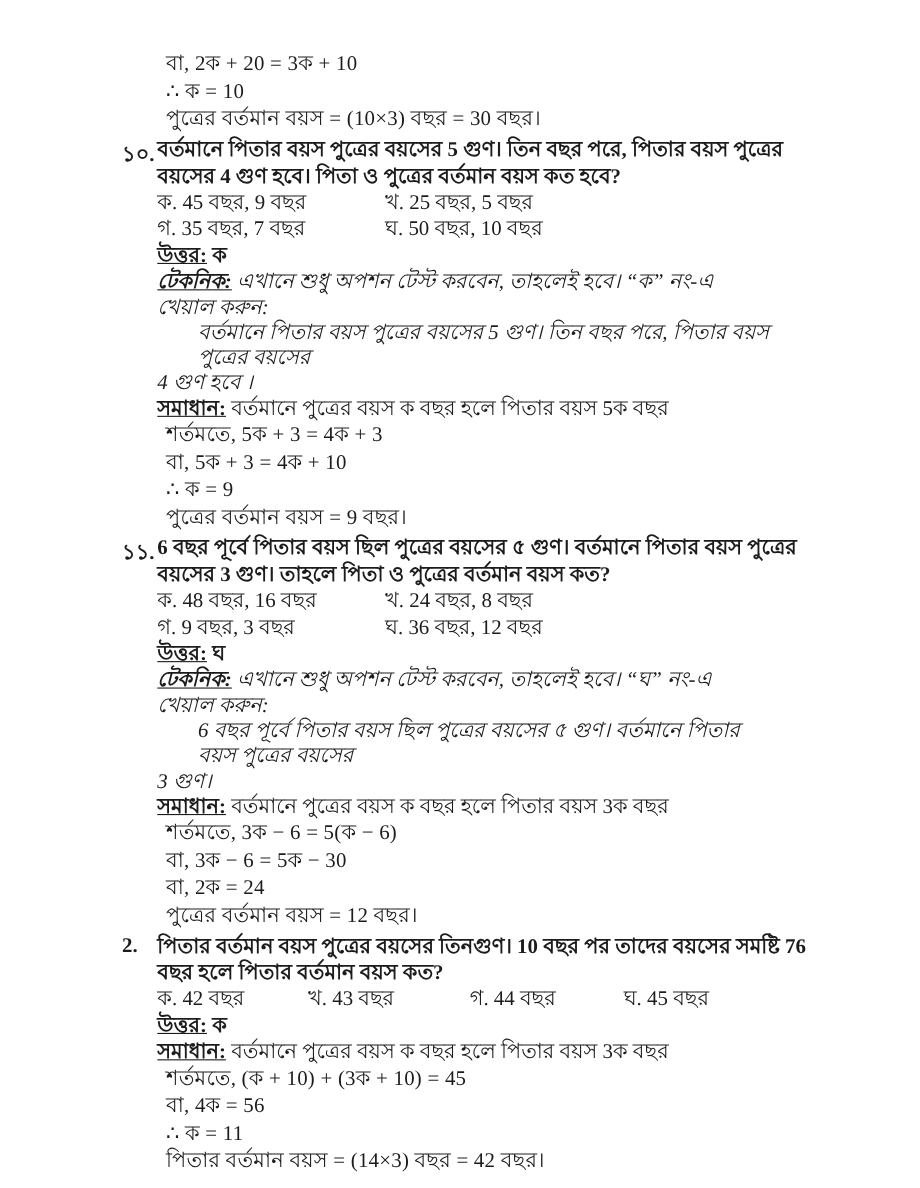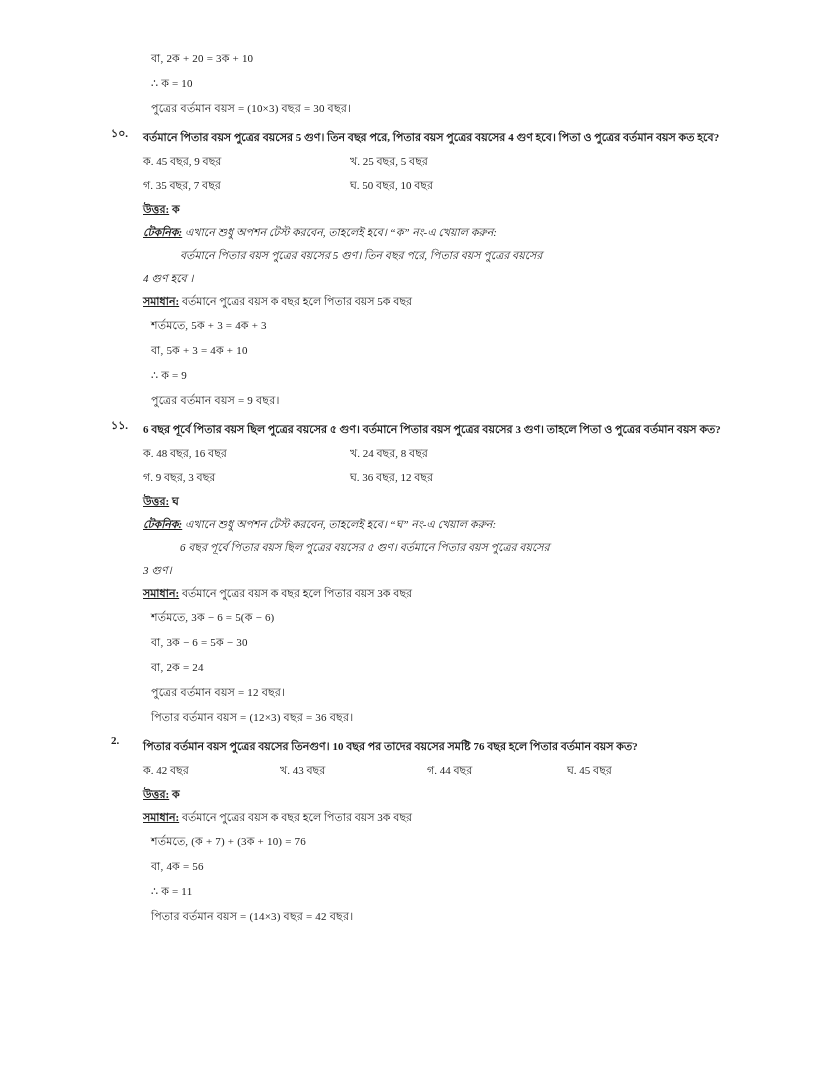--- a/index.html
+++ b/index.html
@@ -2,21 +2,21 @@
 <html><head>
 <meta charset="utf-8">
 <style>
   html,body{margin:0;padding:0;}
   body{
     width:836px;height:1080px;background:#ffffff;overflow:hidden;
     color:#1c1c1c;
     font-family:"Liberation Serif","DejaVu Serif",serif;
     -webkit-font-smoothing:antialiased;
   }
-  .doc{box-sizing:border-box;width:796px;padding:46px 96px 0 143px;font-size:11px;}
+  .doc{box-sizing:border-box;width:796px;padding:46px 96px 0 143px;font-size:19px;}
   .ln{line-height:23px;}
   .eq{line-height:25px;margin-left:8px;letter-spacing:.2px;}
   .b{font-weight:bold;}
   .u{text-decoration:underline;}
   .qblock{margin-top:4px;}
   .qhead{position:relative;}
   .qnum{position:absolute;left:-32px;top:0;font-weight:bold;}
   .qtext{display:block;width:590px;line-height:24px;font-weight:bold;}
   .opts2{display:grid;grid-template-columns:207px auto;width:560px;}
   .opts2 .opt{line-height:24px;}
@@ -76,35 +76,34 @@
     </div>
     <div class="ln ans"><span class="b u">উত্তর:</span> <span class="b">ঘ</span></div>
     <div class="ln tech"><span class="tech-label">টেকনিক:</span> <span>এখানে শুধু অপশন টেস্ট করবেন, তাহলেই হবে। “ঘ” নং-এ খেয়াল করুন:</span></div>
     <div class="ln tech tech-indent">6 বছর পূর্বে পিতার বয়স ছিল পুত্রের বয়সের ৫ গুণ। বর্তমানে পিতার বয়স পুত্রের বয়সের</div>
     <div class="ln tech">3 গুণ।</div>
     <div class="ln"><span class="sol-label">সমাধান:</span> <span>বর্তমানে পুত্রের বয়স ক বছর হলে পিতার বয়স 3ক বছর</span></div>
     <div class="ln eq">শর্তমতে, 3ক − 6 = 5(ক − 6)</div>
     <div class="ln eq">বা, 3ক − 6 = 5ক − 30</div>
     <div class="ln eq">বা, 2ক = 24</div>
     <div class="ln eq">পুত্রের বর্তমান বয়স = 12 বছর।</div>
-    <div class="ln eq">পিতার বর্তমান বয়স = (12×3) বছর = 36 বছর।</div>
   </div>
 
   <div class="qblock">
     <div class="qhead">
       <span class="qnum">2.</span>
       <span class="qtext">পিতার বর্তমান বয়স পুত্রের বয়সের তিনগুণ। 10 বছর পর তাদের বয়সের সমষ্টি 76 বছর হলে পিতার বর্তমান বয়স কত?</span>
     </div>
     <div class="opts-row">
       <div class="opt"><span class="olabel">ক.</span> <span>42 বছর</span></div>
       <div class="opt"><span class="olabel">খ.</span> <span>43 বছর</span></div>
       <div class="opt"><span class="olabel">গ.</span> <span>44 বছর</span></div>
       <div class="opt"><span class="olabel">ঘ.</span> <span>45 বছর</span></div>
     </div>
     <div class="ln ans"><span class="b u">উত্তর:</span> <span class="b">ক</span></div>
     <div class="ln"><span class="sol-label">সমাধান:</span> <span>বর্তমানে পুত্রের বয়স ক বছর হলে পিতার বয়স 3ক বছর</span></div>
-    <div class="ln eq">শর্তমতে, (ক + 7) + (3ক + 10) = 76</div>
+    <div class="ln eq">শর্তমতে, (ক + 10) + (3ক + 10) = 45</div>
     <div class="ln eq">বা, 4ক = 56</div>
     <div class="ln eq">∴ ক = 11</div>
     <div class="ln eq">পিতার বর্তমান বয়স = (14×3) বছর = 42 বছর।</div>
   </div>
 
 </div>
 
 </body></html>

